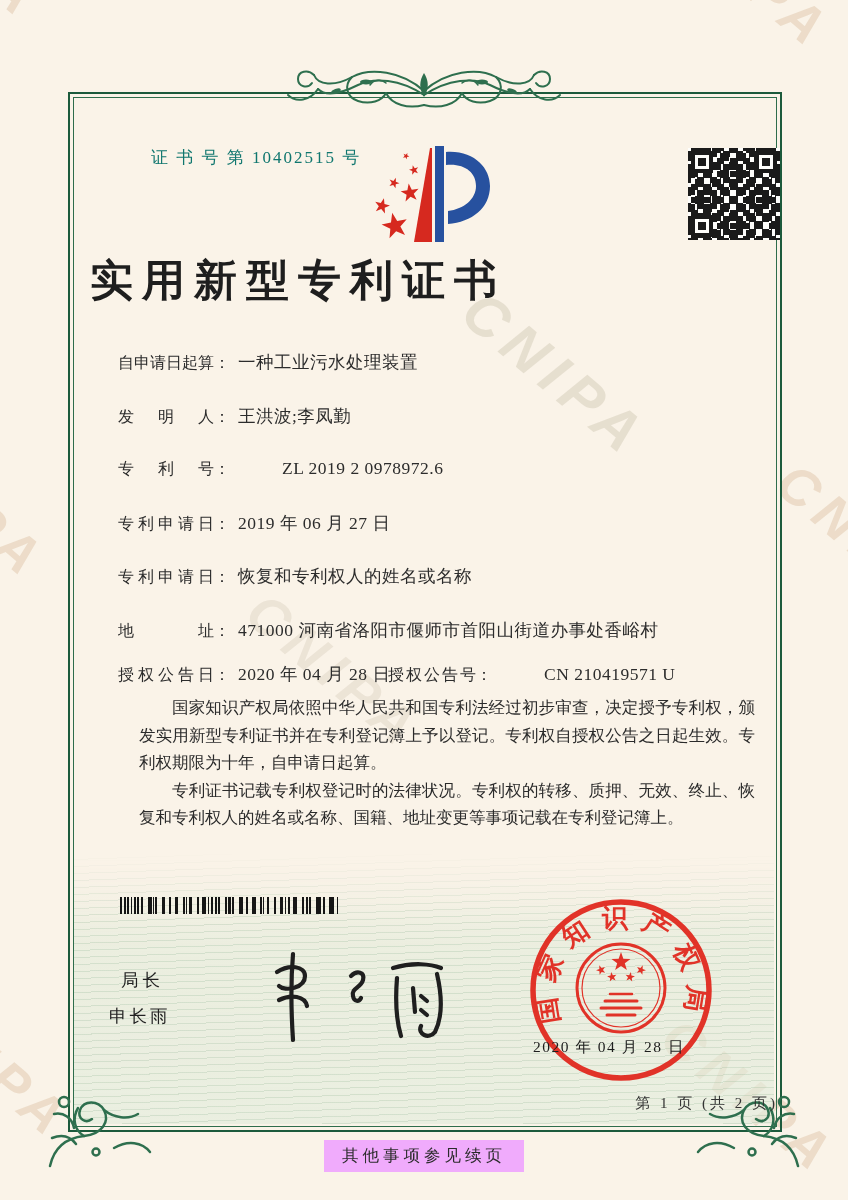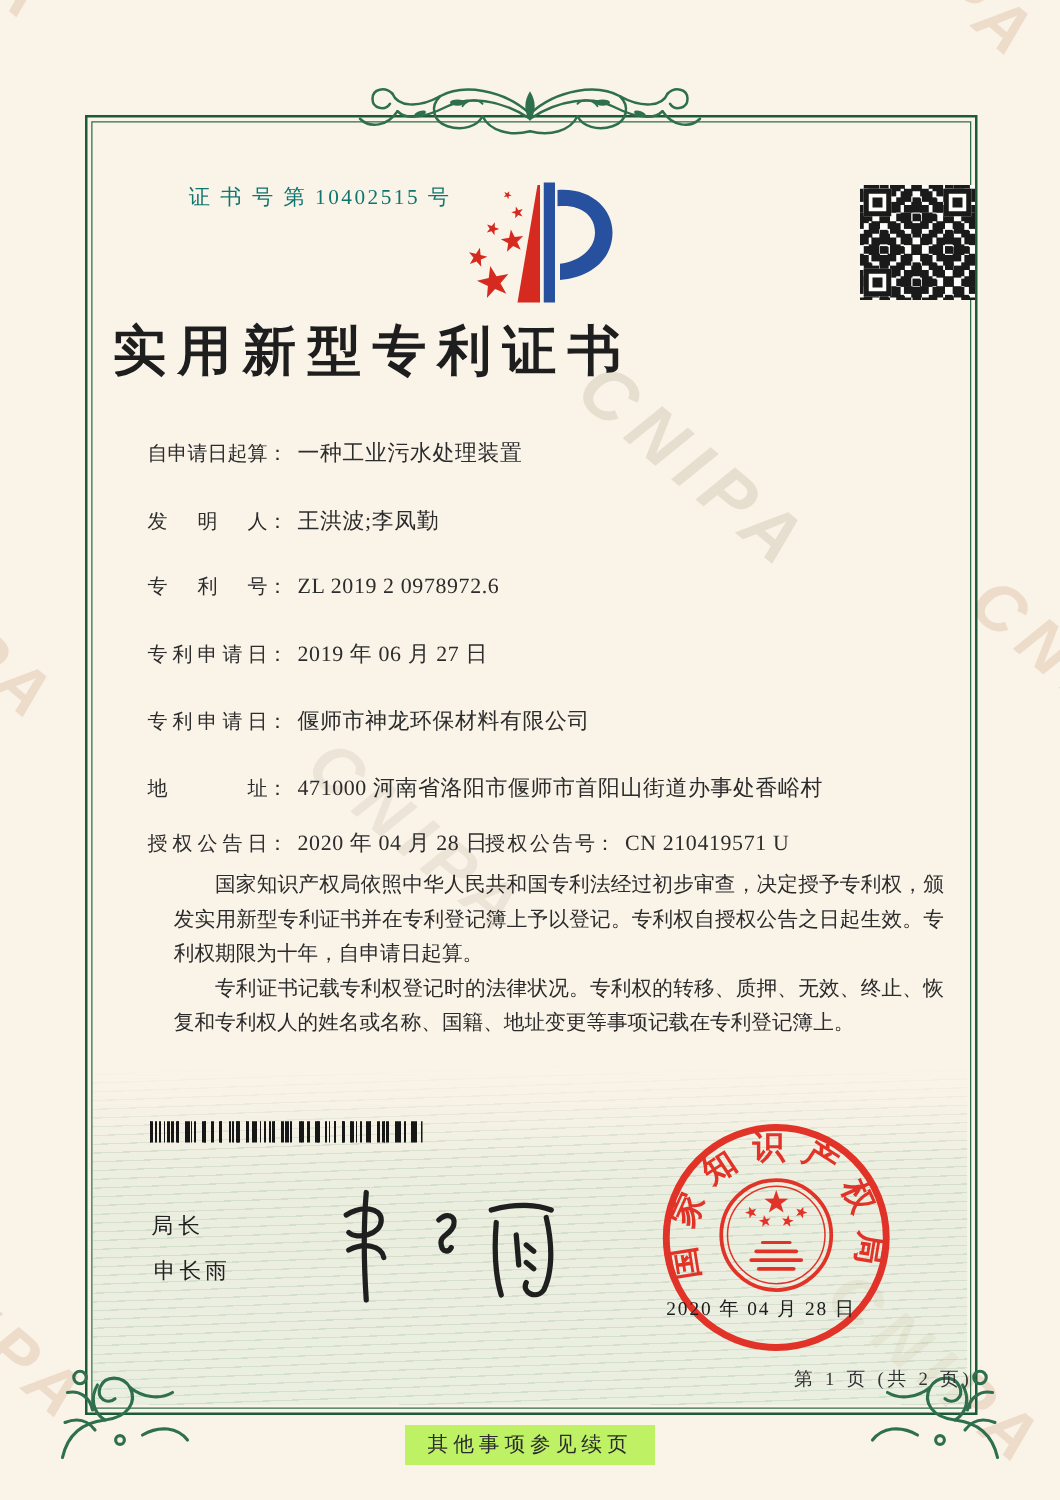--- a/index.html
+++ b/index.html
@@ -42,44 +42,44 @@
   .f-tl{left:3px;top:3px;} .f-tr{right:3px;top:3px;} .f-bl{left:3px;bottom:3px;}
 
   .title{position:absolute;left:90px;top:252px;width:712px;text-align:left;
          font-size:43px;font-weight:700;letter-spacing:9px;color:#1e1e1e;}
 
   .fields{position:absolute;left:118px;top:341px;width:620px;}
   .frow{position:absolute;left:0;white-space:nowrap;color:#2c2c2c;}
   .flabel{display:inline-block;width:96px;font-size:16px;text-align:justify;text-align-last:justify;vertical-align:baseline;}
   .fcolon{font-size:16px;margin-right:8px;}
   .fvalue{font-size:17.5px;letter-spacing:0.5px;}
-  .fvalue.num{font-family:"Liberation Serif",serif;}
+  .fvalue.num{font-family:"Liberation Serif",serif;margin-left:44px;}
   .v-narrow{display:inline-block;width:150px;}
   .flabel2{display:inline-block;width:88px;font-size:16px;text-align:justify;text-align-last:justify;}
 
   .paras{position:absolute;left:116px;top:694px;width:616px;color:#2b2b2b;margin-left:23px;}
   .paras p{margin:0;font-size:16.5px;line-height:27.5px;text-indent:2em;text-align:justify;}
 
   .barcode{position:absolute;left:120px;top:897px;width:218px;height:17px;
     background-image:
       repeating-linear-gradient(90deg,#161616 0 2px,rgba(0,0,0,0) 2px 7px),
       repeating-linear-gradient(90deg,#161616 0 1px,rgba(0,0,0,0) 1px 11px),
       repeating-linear-gradient(90deg,rgba(0,0,0,0) 0 4px,#161616 4px 6px,rgba(0,0,0,0) 6px 13px);}
 
   .signer-title{position:absolute;left:121px;top:968px;font-size:17.5px;letter-spacing:4px;color:#222;}
-  .signer-name{position:absolute;left:123px;top:1004px;font-size:17.5px;letter-spacing:3px;color:#222;}
+  .signer-name{position:absolute;left:109px;top:1004px;font-size:17.5px;letter-spacing:3px;color:#222;}
   .signature{position:absolute;left:255px;top:948px;}
 
   .seal{position:absolute;left:527px;top:896px;opacity:.93;}
   .seal-date{position:absolute;left:533px;top:1037px;font-size:15.5px;letter-spacing:1.5px;color:#1d1d1d;z-index:6;}
 
   .pageinfo{position:absolute;left:68px;top:1094px;width:710px;text-align:right;
             font-size:15px;letter-spacing:3px;color:#333;}
   .note{position:absolute;left:0;top:1140px;width:848px;text-align:center;}
-  .note span{display:inline-block;background:#bef264;padding:5px 18px;font-size:16.5px;letter-spacing:4px;color:#2b2b2b;}
+  .note span{display:inline-block;background:#f0abfc;padding:5px 18px;font-size:16.5px;letter-spacing:4px;color:#2b2b2b;}
 
   svg{display:block;}
 </style>
 </head>
 <body>
 
 <div class="page">
 
   <svg width="0" height="0" style="position:absolute" aria-hidden="true">
     <defs>
@@ -176,21 +176,21 @@
       <div class="frow" style="top:63px">
         <span class="flabel">发明人</span><span class="fcolon">：</span><span class="fvalue">王洪波;李凤勤</span>
       </div>
       <div class="frow" style="top:117px">
         <span class="flabel">专利号</span><span class="fcolon">：</span><span class="fvalue num">ZL 2019 2 0978972.6</span>
       </div>
       <div class="frow" style="top:170px">
         <span class="flabel">专利申请日</span><span class="fcolon">：</span><span class="fvalue">2019 年 06 月 27 日</span>
       </div>
       <div class="frow" style="top:223px">
-        <span class="flabel">专利申请日</span><span class="fcolon">：</span><span class="fvalue">偃师市神龙环保材料有限公司</span>
+        <span class="flabel">专利申请日</span><span class="fcolon">：</span><span class="fvalue">恢复和专利权人的姓名或名称</span>
       </div>
       <div class="frow" style="top:277px">
         <span class="flabel">地址</span><span class="fcolon">：</span><span class="fvalue">471000 河南省洛阳市偃师市首阳山街道办事处香峪村</span>
       </div>
       <div class="frow" style="top:321px">
         <span class="flabel">授权公告日</span><span class="fcolon">：</span><span class="fvalue v-narrow">2020 年 04 月 28 日</span><span class="flabel2">授权公告号</span><span class="fcolon">：</span><span class="fvalue num">CN 210419571 U</span>
       </div>
     </div>
 
     <div class="paras">

